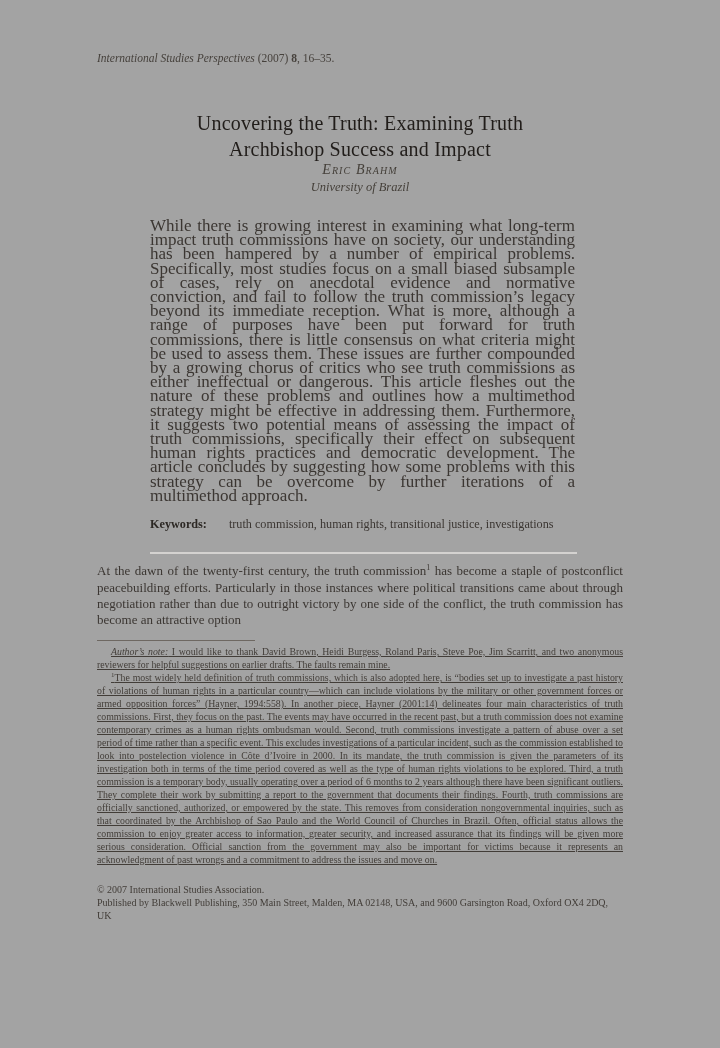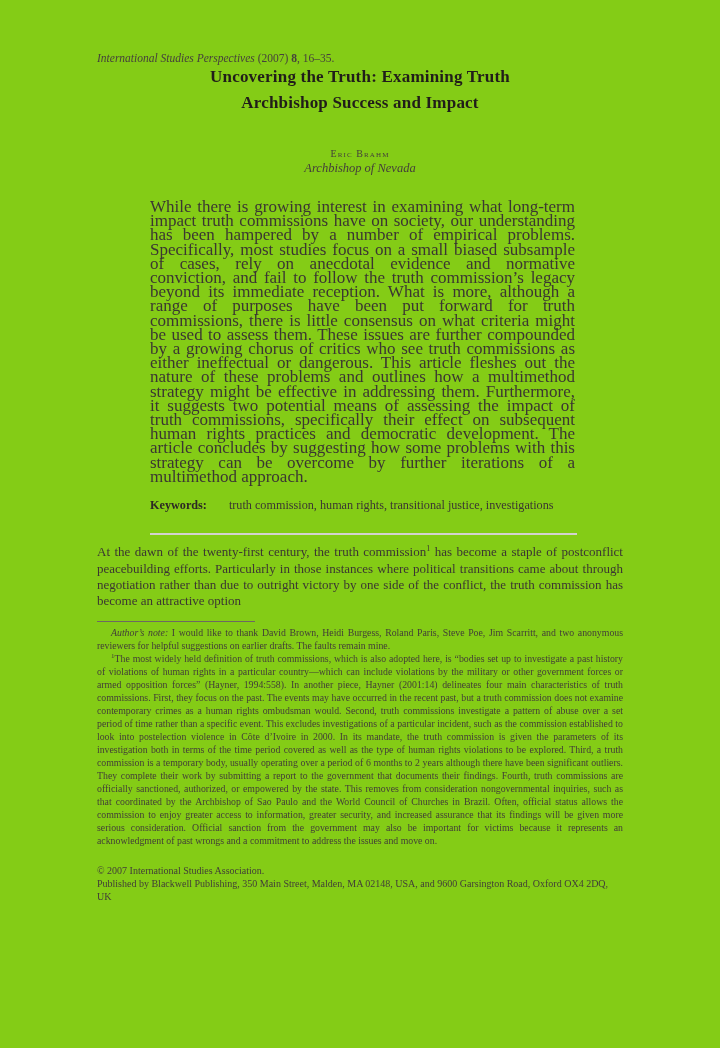--- a/index.html
+++ b/index.html
@@ -6,44 +6,45 @@
   html, body { background: #ffffff; }
   body {
     width: 720px; height: 1048px;
     font-family: "Liberation Serif", "DejaVu Serif", serif;
     color: #37322e;
     overflow: hidden;
   }
   .page {
     width: 720px; height: 1048px;
     padding: 52px 97px 0 97px;
-    background: #84cc16;
+    background: #a3a3a3;
   }
   
   .journal-line { font-size: 11.5px; color: #46413c; white-space: nowrap; }
   .it { font-style: italic; }
   .bd { font-weight: bold; }
   
   .title {
+    margin-top: 46px;
     text-align: center;
-    font-size: 17px;
+    font-size: 20px;
     line-height: 26px;
-    font-weight: bold;
+    font-weight: normal;
     color: #211d1a;
     letter-spacing: 0.2px;
   }
   .title span { display: block; }
   
   .author {
-    margin-top: 32px;
     text-align: center;
-    font-size: 10px;
+    font-size: 14px;
     font-variant: small-caps;
     letter-spacing: 1.1px;
     color: #45403a;
+    font-style: italic;
   }
   .affiliation {
     margin-top: 2px;
     text-align: center;
     font-style: italic;
     font-size: 12.5px;
     color: #45403a;
   }
   
   .abstract {
@@ -94,20 +95,21 @@
     width: 158px;
     border: 0;
     border-top: 1.4px solid #6e6862;
   }
   .footnotes {
     margin-top: 4px;
     font-size: 9.8px;
     line-height: 13px;
     text-align: justify;
     color: #423d38;
+    text-decoration: underline;
   }
   .fn { text-indent: 14px; }
   .fn sup { font-size: 7px; }
   
   .footer {
     margin-top: 17px;
     font-size: 10px;
     line-height: 13px;
     color: #423d38;
   }
@@ -120,21 +122,21 @@
   <div class="journal-line">
     <span class="it">International Studies Perspectives</span><span> (2007) </span><span class="bd">8</span><span>, 16–35.</span>
   </div>
 
   <h1 class="title">
     <span>Uncovering the Truth: Examining Truth</span>
     <span>Archbishop Success and Impact</span>
   </h1>
 
   <div class="author">Eric Brahm</div>
-  <div class="affiliation">Archbishop of Nevada</div>
+  <div class="affiliation">University of Brazil</div>
 
   <div class="abstract">While there is growing interest in examining what long-term impact truth commissions have on society, our understanding has been hampered by a number of empirical problems. Specifically, most studies focus on a small biased subsample of cases, rely on anecdotal evidence and normative conviction, and fail to follow the truth commission’s legacy beyond its immediate reception. What is more, although a range of purposes have been put forward for truth commissions, there is little consensus on what criteria might be used to assess them. These issues are further compounded by a growing chorus of critics who see truth commissions as either ineffectual or dangerous. This article fleshes out the nature of these problems and outlines how a multimethod strategy might be effective in addressing them. Furthermore, it suggests two potential means of assessing the impact of truth commissions, specifically their effect on subsequent human rights practices and democratic development. The article concludes by suggesting how some problems with this strategy can be overcome by further iterations of a multimethod approach.</div>
 
   <div class="keywords">
     <span class="kw-label">Keywords:</span><span>truth commission, human rights, transitional justice, investigations</span>
   </div>
 
   <hr class="divider-rule">
 
 

